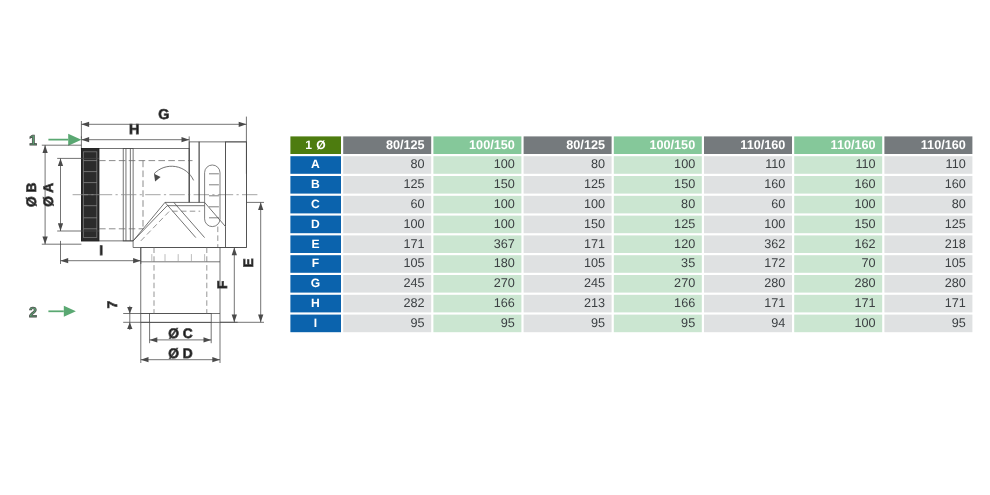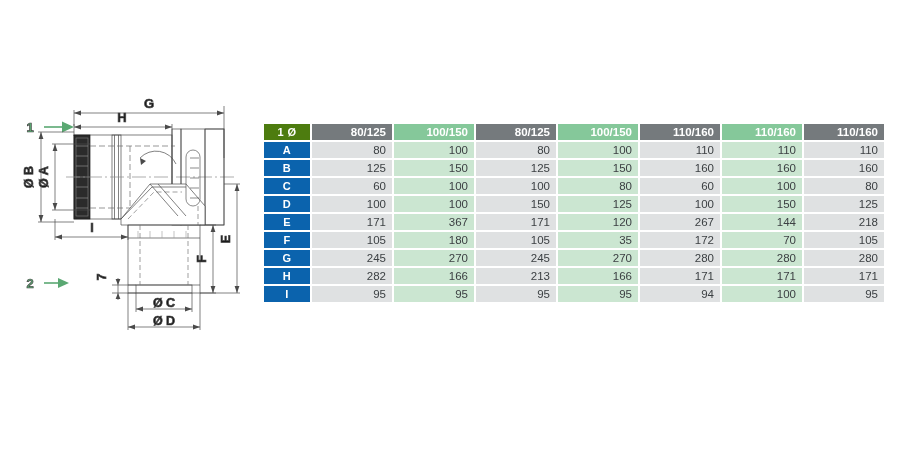--- a/index.html
+++ b/index.html
@@ -298,22 +298,22 @@
           <td class="c-gray">100</td>
           <td class="c-green">150</td>
           <td class="c-gray">125</td>
         </tr>
         <tr>
           <td class="rowhead">E</td>
           <td class="c-gray">171</td>
           <td class="c-green">367</td>
           <td class="c-gray">171</td>
           <td class="c-green">120</td>
-          <td class="c-gray">267</td>
-          <td class="c-green">144</td>
+          <td class="c-gray">362</td>
+          <td class="c-green">162</td>
           <td class="c-gray">218</td>
         </tr>
         <tr>
           <td class="rowhead">F</td>
           <td class="c-gray">105</td>
           <td class="c-green">180</td>
           <td class="c-gray">105</td>
           <td class="c-green">35</td>
           <td class="c-gray">172</td>
           <td class="c-green">70</td>

